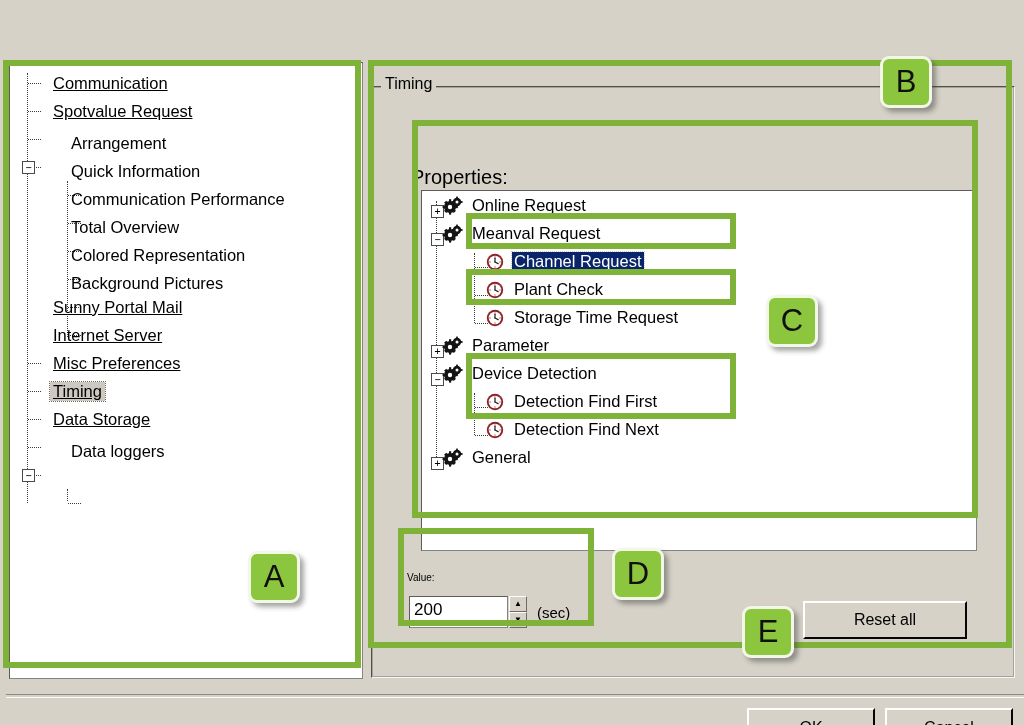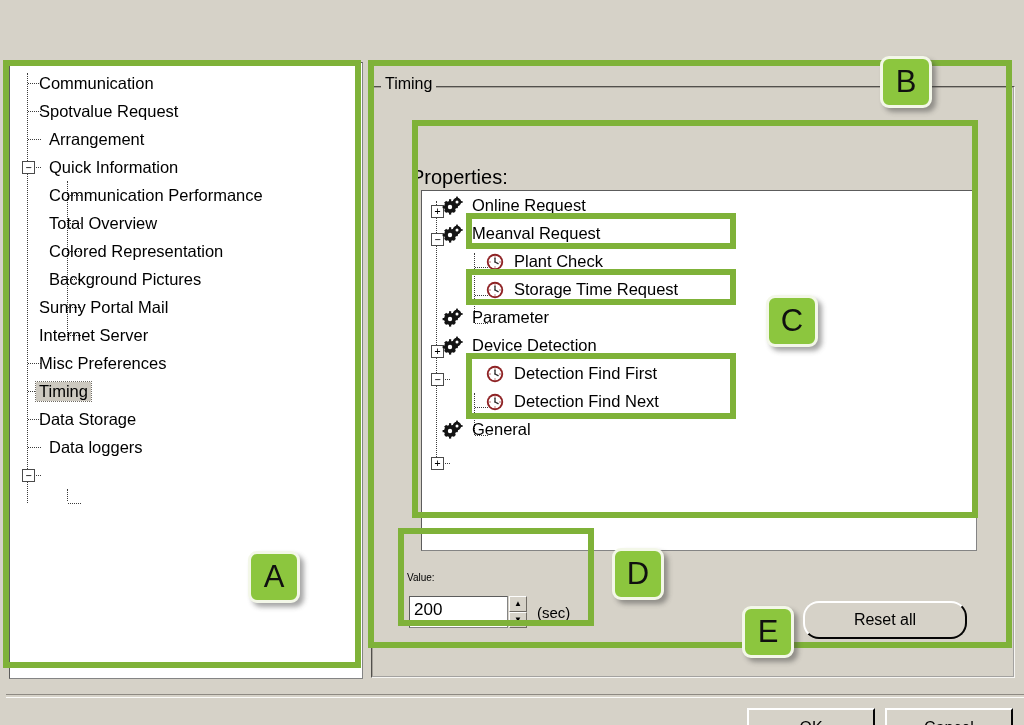--- a/index.html
+++ b/index.html
@@ -36,22 +36,22 @@
   .leftpanel{
     position:absolute;left:6px;top:24px;width:352px;height:615px;
     background:#ffffff;border:1px solid #848484;
     border-top-color:#5c5c5c;border-left-color:#5c5c5c;
     overflow:hidden;
   }
   .tree{position:relative;padding:6px 0 0 0;}
   .tnode{position:relative;height:28px;display:flex;align-items:center;font-size:16.5px;color:#000;white-space:nowrap;}
   .tnode .lbl{padding:0 3px;}
   .tnode.sel .lbl{background:#cdc9c0;outline:1px dotted #6e6a63;}
-  .ind0{padding-left:26px;}
-  .ind1{padding-left:36px;}
+  .ind0{padding-left:40px;text-decoration:underline;}
+  .ind1{padding-left:58px;align-items:flex-end;}
   .dash{
     position:absolute;width:13px;border-top:1px dotted #3b3b3b;
   }
   .vline{position:absolute;border-left:1px dotted #3b3b3b;}
   .pm{
     position:absolute;width:11px;height:11px;background:#fff;border:1px solid #4a4a4a;
     display:flex;align-items:center;justify-content:center;
     font-size:10px;line-height:9px;font-family:"DejaVu Sans Mono",monospace;color:#000;
   }
 
@@ -96,21 +96,21 @@
   .secs{position:absolute;left:534px;top:566px;font-size:15px;color:#000;}
 
   
   .btn{
     background:#d6d2c8;border:2px outset #eeebe5;
     border-color:#ffffff #5a5650 #5a5650 #ffffff;
     font-size:16px;color:#000;display:flex;align-items:center;justify-content:center;
     box-sizing:border-box;font-family:"Liberation Sans",sans-serif;
   }
   .btn u{text-decoration:underline;}
-  #reset-all{position:absolute;left:800px;top:563px;width:164px;height:38px;border-radius:16px;}
+  #reset-all{position:absolute;left:800px;top:563px;width:164px;height:38px;}
   #ok-btn{position:absolute;left:744px;top:670px;width:128px;height:40px;}
   #cancel-btn{position:absolute;left:882px;top:670px;width:128px;height:40px;}
   .bottomsep{position:absolute;left:3px;top:656px;width:1018px;height:2px;
     border-top:1px solid #8e8a83;border-bottom:1px solid #fbfaf8;}
 
   
   .hl{position:absolute;border:6px solid #7fb239;box-sizing:border-box;pointer-events:none;}
   .marker{
     position:absolute;width:46px;height:46px;background:#8cc63e;
     border:3px solid #f3f7e8;border-radius:9px;
@@ -251,20 +251,37 @@
                   <circle cx="15" cy="6" r="1.5" fill="#fff"></circle>
                   <rect x="14.1" y="0.6" width="1.8" height="2.2"></rect>
                   <rect x="14.1" y="9.4" width="1.8" height="2.2"></rect>
                   <rect x="9.6" y="5.1" width="2.2" height="1.8"></rect>
                   <rect x="18.4" y="5.1" width="2.2" height="1.8"></rect>
                 </g>
               </svg></span>
             <span class="plbl">Meanval Request</span>
           </div>
           <div class="dash" style="left:53px;top:76px;"></div>
+          <div class="prow pind1 psel">
+            <span class="ico"><svg viewBox="0 0 22 20" width="22" height="20">
+                <circle cx="11" cy="10" r="8.2" fill="#8e2224"></circle>
+                <circle cx="11" cy="10" r="6.3" fill="#ffffff"></circle>
+                <g stroke="#8e2224" stroke-width="1.1">
+                  <line x1="11" y1="4.4" x2="11" y2="5.6"></line>
+                  <line x1="11" y1="14.4" x2="11" y2="15.6"></line>
+                  <line x1="5.4" y1="10" x2="6.6" y2="10"></line>
+                  <line x1="15.4" y1="10" x2="16.6" y2="10"></line>
+                </g>
+                <g stroke="#2a2a2a" stroke-width="1.3" stroke-linecap="round">
+                  <line x1="11" y1="10" x2="11" y2="6.2"></line>
+                  <line x1="11" y1="10" x2="14.1" y2="11.6"></line>
+                </g>
+              </svg></span>
+            <span class="plbl">Channel Request</span>
+          </div>
           <div class="dash" style="left:53px;top:104px;"></div>
           <div class="prow pind1">
             <span class="ico"><svg viewBox="0 0 22 20" width="22" height="20">
                 <circle cx="11" cy="10" r="8.2" fill="#8e2224"></circle>
                 <circle cx="11" cy="10" r="6.3" fill="#ffffff"></circle>
                 <g stroke="#8e2224" stroke-width="1.1">
                   <line x1="11" y1="4.4" x2="11" y2="5.6"></line>
                   <line x1="11" y1="14.4" x2="11" y2="15.6"></line>
                   <line x1="5.4" y1="10" x2="6.6" y2="10"></line>
                   <line x1="15.4" y1="10" x2="16.6" y2="10"></line>

